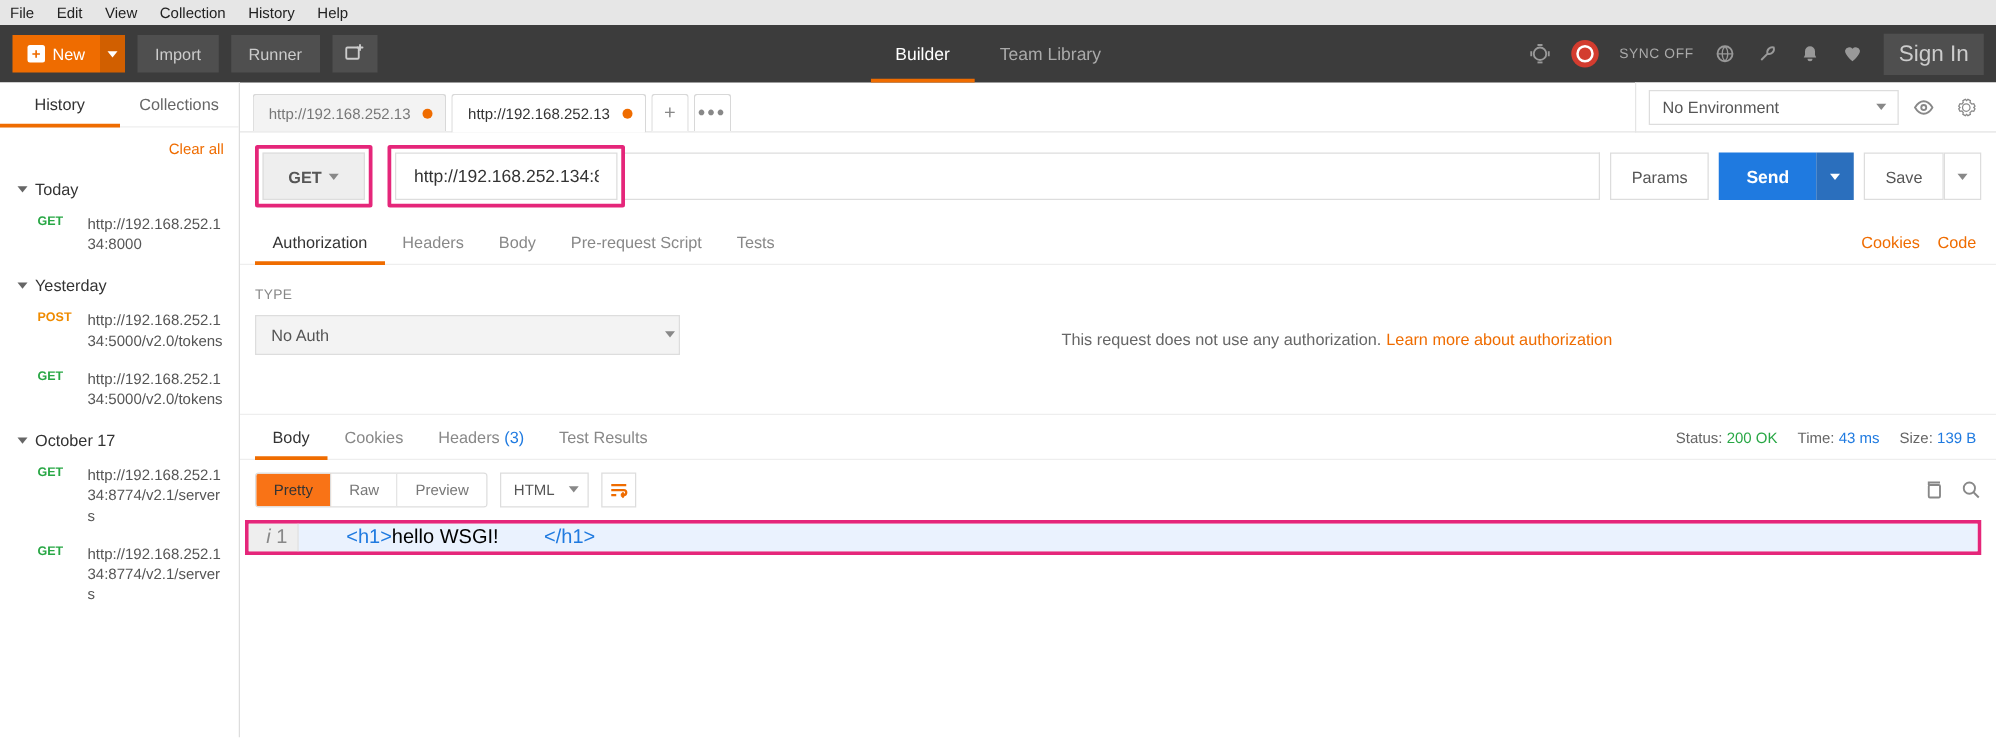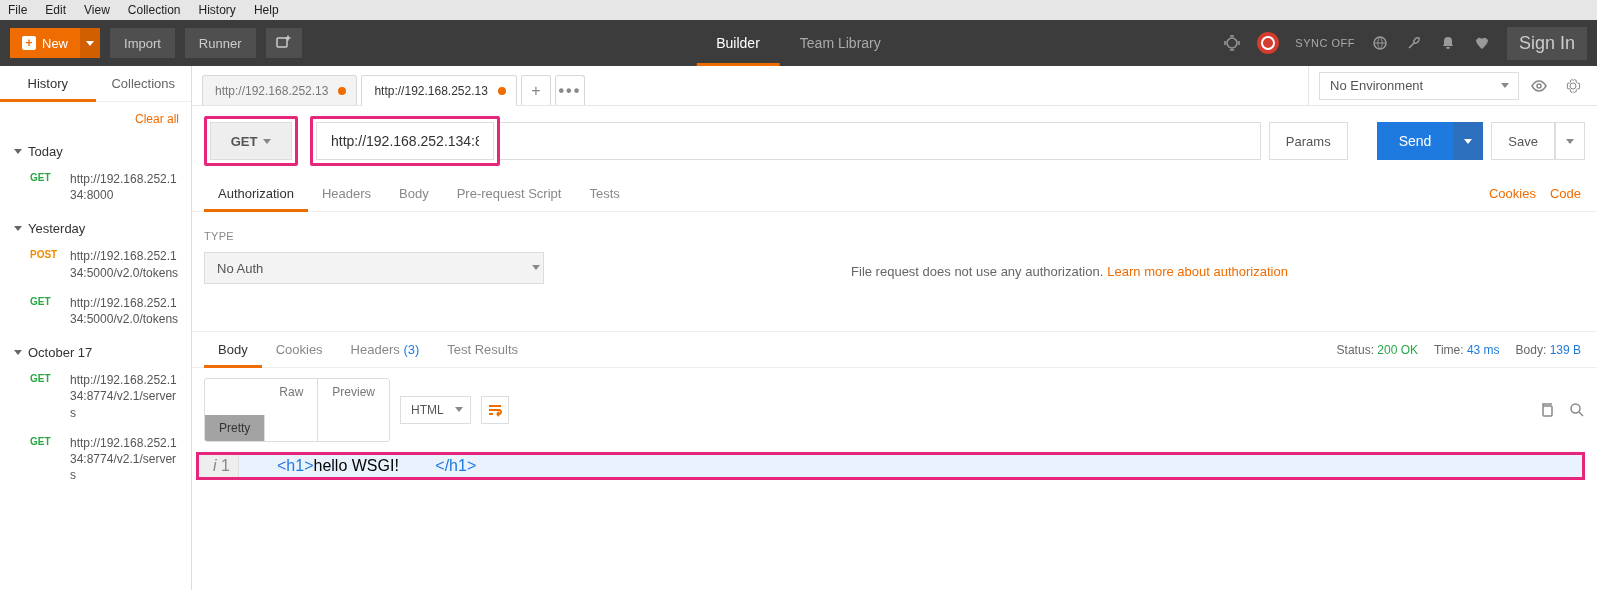--- a/index.html
+++ b/index.html
@@ -57,21 +57,21 @@
   .env-select{width:200px;height:28px;border:1px solid #ddd;background:#fff;padding:0 26px 0 10px;font-size:13px;color:#555;appearance:none;position:relative;}
   .env-wrap{position:relative;}
   .env-wrap .sel-caret{position:absolute;right:10px;top:11px;}
   .env-ico{width:28px;height:28px;display:flex;align-items:center;justify-content:center;color:#888;margin-left:6px;}
   
   .urlbar-row{display:flex;align-items:center;padding:10px 12px;gap:0;}
   .method-box{width:82px;height:38px;background:#eee;border:1px solid #ddd;display:flex;align-items:center;justify-content:center;color:#555;font-size:13px;font-weight:600;gap:6px;}
   .url-input{flex:1;height:38px;border:1px solid #ddd;border-left:none;padding:0 14px;font-size:14px;color:#333;background:#fff;}
   .url-actions{display:flex;gap:8px;margin-left:8px;}
   .btn-params,.btn-save,.btn-savecaret{height:38px;border:1px solid #ddd;background:#fff;color:#555;padding:0 16px;font-size:13px;}
-  .btn-send{height:38px;border:none;background:#1f7ae0;color:#fff;padding:0 22px;font-size:14px;font-weight:400;margin-left:21px;}
+  .btn-send{height:38px;border:none;background:#1f7ae0;color:#fff;padding:0 22px;font-size:14px;font-weight:700;}
   .btn-sendcaret{height:38px;border:none;background:#2b6fbd;color:#fff;width:30px;display:flex;align-items:center;justify-content:center;}
   .btn-savecaret{width:30px;padding:0;display:flex;align-items:center;justify-content:center;}
   .group-method{position:relative;border:3px solid #e5267a;padding:3px;border-radius:2px;margin-right:12px;}
   .group-url{position:relative;border:3px solid #e5267a;padding:3px 3px;border-radius:2px;flex:0 0 190px;}
   .group-url .url-input{border-left:1px solid #ddd;}
   
   .urlbar-row .free-url{flex:1;height:38px;border:1px solid #ddd;background:#fff;padding:0 14px;font-size:14px;color:#333;border-left:none;}
   
   .subtabs{display:flex;border-bottom:1px solid #eee;padding:0 12px;align-items:flex-end;}
   .stab{padding:10px 14px;font-size:13px;color:#888;position:relative;cursor:pointer;}
@@ -91,21 +91,21 @@
   
   .resp-tabs{display:flex;border-bottom:1px solid #eee;padding:0 12px;align-items:flex-end;}
   .resp-right{margin-left:auto;display:flex;gap:16px;padding:10px 4px;font-size:12px;color:#666;}
   .resp-right b{color:#1f7ae0;font-weight:500;}
   .resp-right .g{color:#28a745;}
   
   .body-ctrl{display:flex;align-items:center;gap:10px;padding:10px 12px;}
   .body-tabs{display:flex;border:1px solid #ddd;border-radius:3px;overflow:hidden;}
   .body-tab{padding:6px 14px;font-size:12px;color:#777;border-right:1px solid #ddd;background:#fff;cursor:pointer;}
   .body-tab:last-child{border-right:none;}
-  .body-tab.active{background:#a3a3a3;color:#333;margin-top:36px;}
+  .body-tab.active{background:#f97316;color:#333;}
   .lang-select{height:28px;border:1px solid #ddd;background:#fff;padding:0 26px 0 10px;font-size:12px;color:#555;appearance:none;}
   .lang-wrap{position:relative;}
   .lang-wrap .sel-caret{position:absolute;right:8px;top:11px;}
   .wrap-icon{width:28px;height:28px;border:1px solid #ddd;display:flex;align-items:center;justify-content:center;color:#ef6c00;}
   .body-icons-right{margin-left:auto;display:flex;gap:14px;color:#888;}
   .linenos{width:40px;background:#eee;color:#888;text-align:right;padding:2px 8px 2px 4px;border-right:1px solid #ddd;}
   .codeline{flex:1;padding:2px 6px;background:#eaf2fe;}
   .tag{color:#1f7ae0;margin-left:32px;}
   .txt{color:#000;}
   .code-wrap{border:3px solid #e5267a;margin:0 12px 0 4px;display:flex;}
@@ -309,37 +309,37 @@
       <div class="auth-left">
         <div class="type-label">TYPE</div>
         <div class="type-wrap">
           <select class="type-select">
             <option>No Auth</option>
           </select>
           <span class="sel-caret"></span>
         </div>
       </div>
       <div class="auth-right">
-        <span>File request does not use any authorization.</span>
+        <span>This request does not use any authorization.</span>
         <a>Learn more about authorization</a>
       </div>
     </div>
 
     <div class="resp-tabs">
       <div class="stab active">Body</div>
       <div class="stab">Cookies</div>
       <div class="stab">
         <span>Headers</span>
         <span class="hcount">(3)</span>
       </div>
       <div class="stab">Test Results</div>
       <div class="resp-right">
         <span><span>Status:</span> <b class="g">200 OK</b></span>
         <span><span>Time:</span> <b>43 ms</b></span>
-        <span><span>Body:</span> <b>139 B</b></span>
+        <span><span>Size:</span> <b>139 B</b></span>
       </div>
     </div>
 
     <div class="body-ctrl">
       <div class="body-tabs">
         <div class="body-tab active">Pretty</div>
         <div class="body-tab">Raw</div>
         <div class="body-tab">Preview</div>
       </div>
       <div class="lang-wrap">

